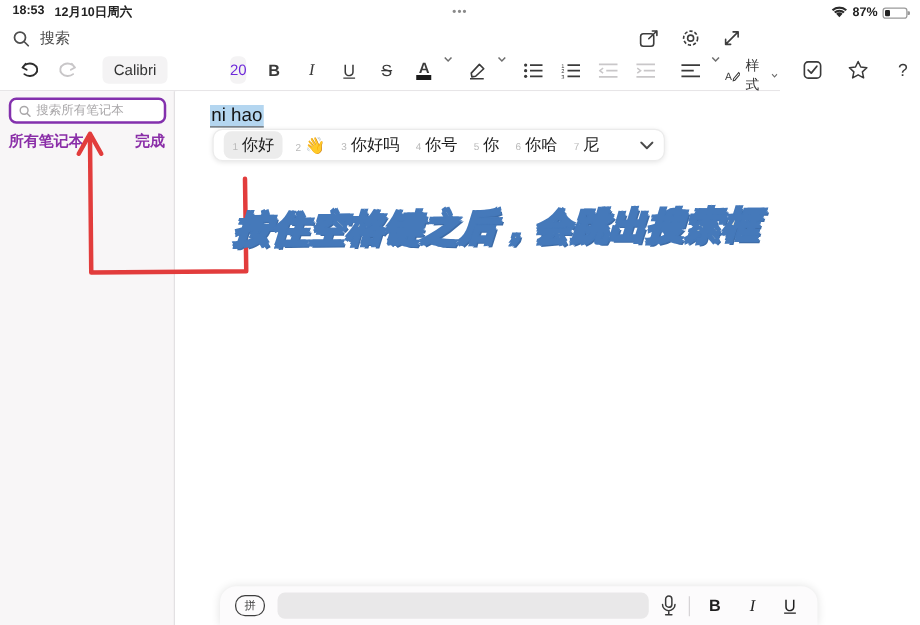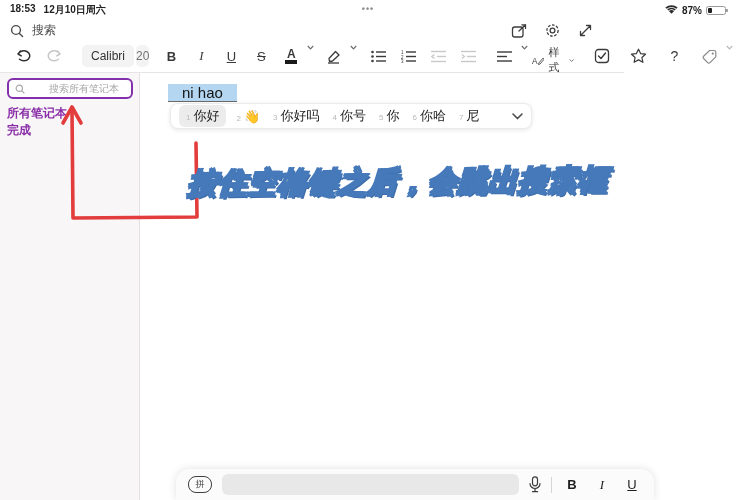--- a/index.html
+++ b/index.html
@@ -31,46 +31,46 @@
   
   #format-bar { position:absolute; top:45px; left:0; width:624px; height:28px; background:#fff;
     border-bottom:1px solid #e7e5e7; display:flex; align-items:flex-start; padding:0 12px; gap:0; }
   .fbtn { height:22px; min-width:24px; display:flex; align-items:center; justify-content:center;
     color:#3a3a3a; font-size:13px; margin-right:6px; }
   .fbtn.dis { color:#c8c6c8; }
   .vdiv { width:1px; height:16px; background:#dddbdd; margin:0 8px 0 2px; }
   #font-name { background:#f4f3f4; border-radius:5px; height:22px; width:94px; display:flex;
     align-items:center; padding:0 9px; font-size:12px; color:#333; margin-right:2px; }
   #font-size { background:#f4f3f4; border-radius:5px; height:22px; width:34px; display:flex;
-    align-items:center; justify-content:center; font-size:12px; color:#737373; margin-right:10px; }
+    align-items:center; justify-content:center; font-size:12px; color:#6d28d9; margin-right:10px;margin-left:48px; }
   .glyph-b { font-weight:bold; }
   .glyph-i { font-family:"Liberation Serif", serif; font-style:italic; }
   .glyph-u { text-decoration:underline; }
   .glyph-s { text-decoration:line-through; }
   .chev { margin-left:3px; color:#6e6e6e; }
   .fontcolor-a { font-size:12px; font-weight:600; line-height:10px; display:block; text-align:center; }
   .fontcolor-bar { display:block; width:12px; height:3.5px; background:#1a1a1a; margin:1.5px auto 0; }
   #styles-group { display:flex; align-items:center; gap:4px; font-size:11px; color:#3a3a3a; margin:0 8px 0 4px; }
 
   
   #sidebar { position:absolute; top:73px; left:0; width:140px; height:427px;
     background:#f8f6f7; border-right:1px solid #e3e1e3; }
   #nb-search { position:absolute; left:7px; top:5px; width:126px; height:21px; background:#fff;
     border:2px solid #8330ad; border-radius:6px; display:flex; align-items:center; gap:4px;
     padding:0 6px; }
   #nb-search input { border:none; outline:none; width:90px; font-size:10px; color:#333;
-    background:transparent; font-family:"Liberation Sans", sans-serif;text-align:right; }
+    background:transparent; font-family:"Liberation Sans", sans-serif; }
   #nb-search input::placeholder { color:#a9a7a9; }
   #sidebar-links { position:absolute; top:32px; left:7px; right:7px; display:flex;
-    justify-content:space-between; font-size:12px; font-weight:bold; color:#8a2ea8;flex-direction:column; }
+    justify-content:space-between; font-size:12px; font-weight:bold; color:#8a2ea8; }
 
   
   #editor { position:absolute; top:73px; left:141px; width:595px; height:427px; background:#fff; }
   #composition { position:absolute; left:27px; top:11px; font-size:15px; color:#141414;
-    background:#b4d6f0; padding:0 14px; border-bottom:1px solid #6b6b6b; }
+    background:#b4d6f0; padding:0 1px; border-bottom:1px solid #6b6b6b; }
   #candidate-bar { position:absolute; left:29px; top:30px; height:26px; width:362px; background:#fff;
     border:1px solid #ebebeb; border-radius:8px; box-shadow:0 1px 4px rgba(0,0,0,.10);
     display:flex; align-items:center; padding:0 8px; }
   .cand { display:flex; align-items:baseline; gap:3px; margin-right:13px; font-size:13px; color:#1c1c1c; white-space:nowrap; }
   .cand .num { font-size:8px; color:#b9b9b9; }
   .cand.selected { background:#ececec; border-radius:6px; padding:2px 7px; margin-right:10px; }
   #cand-chevron { margin-left:auto; color:#4a4a4a; }
 
   
   #red-arrow { position:absolute; left:0; top:73px; pointer-events:none; }

